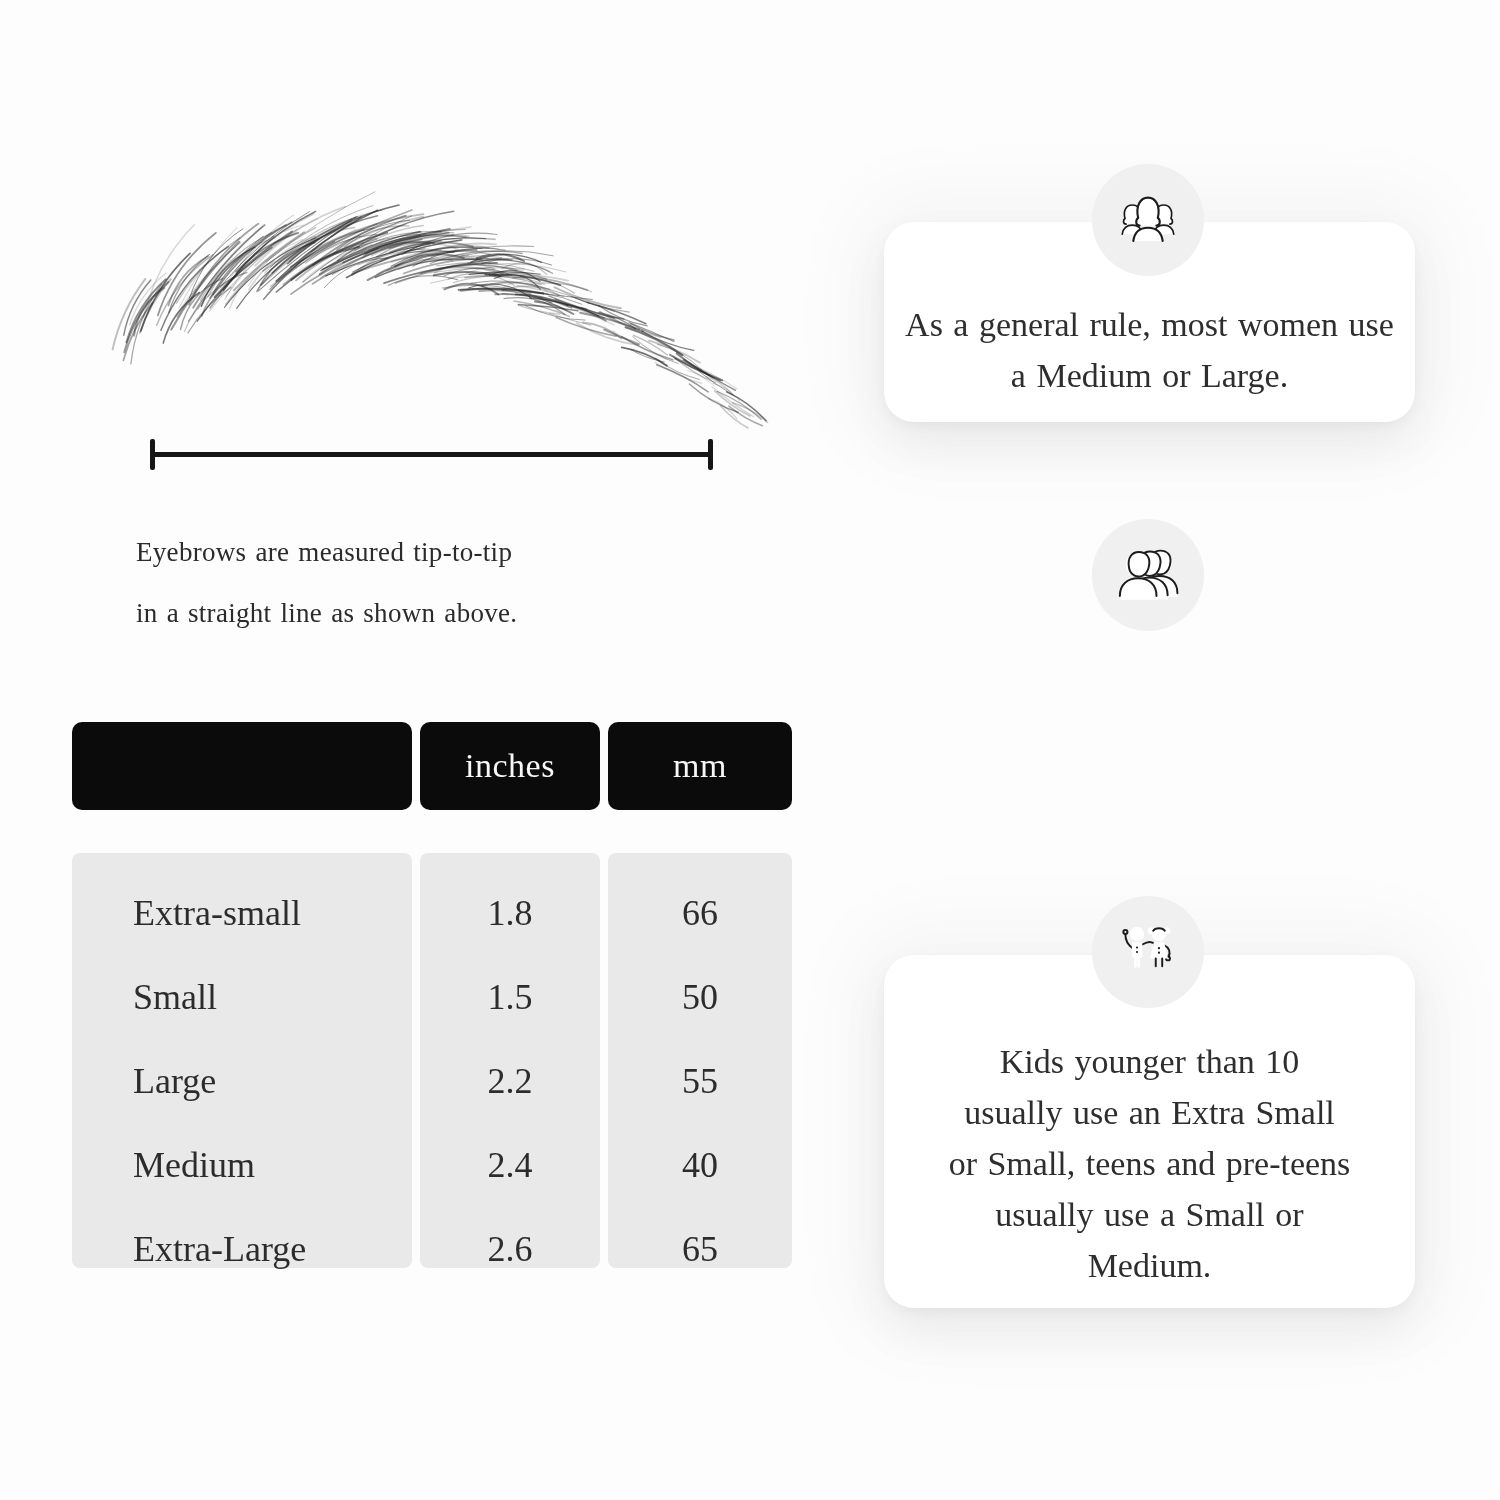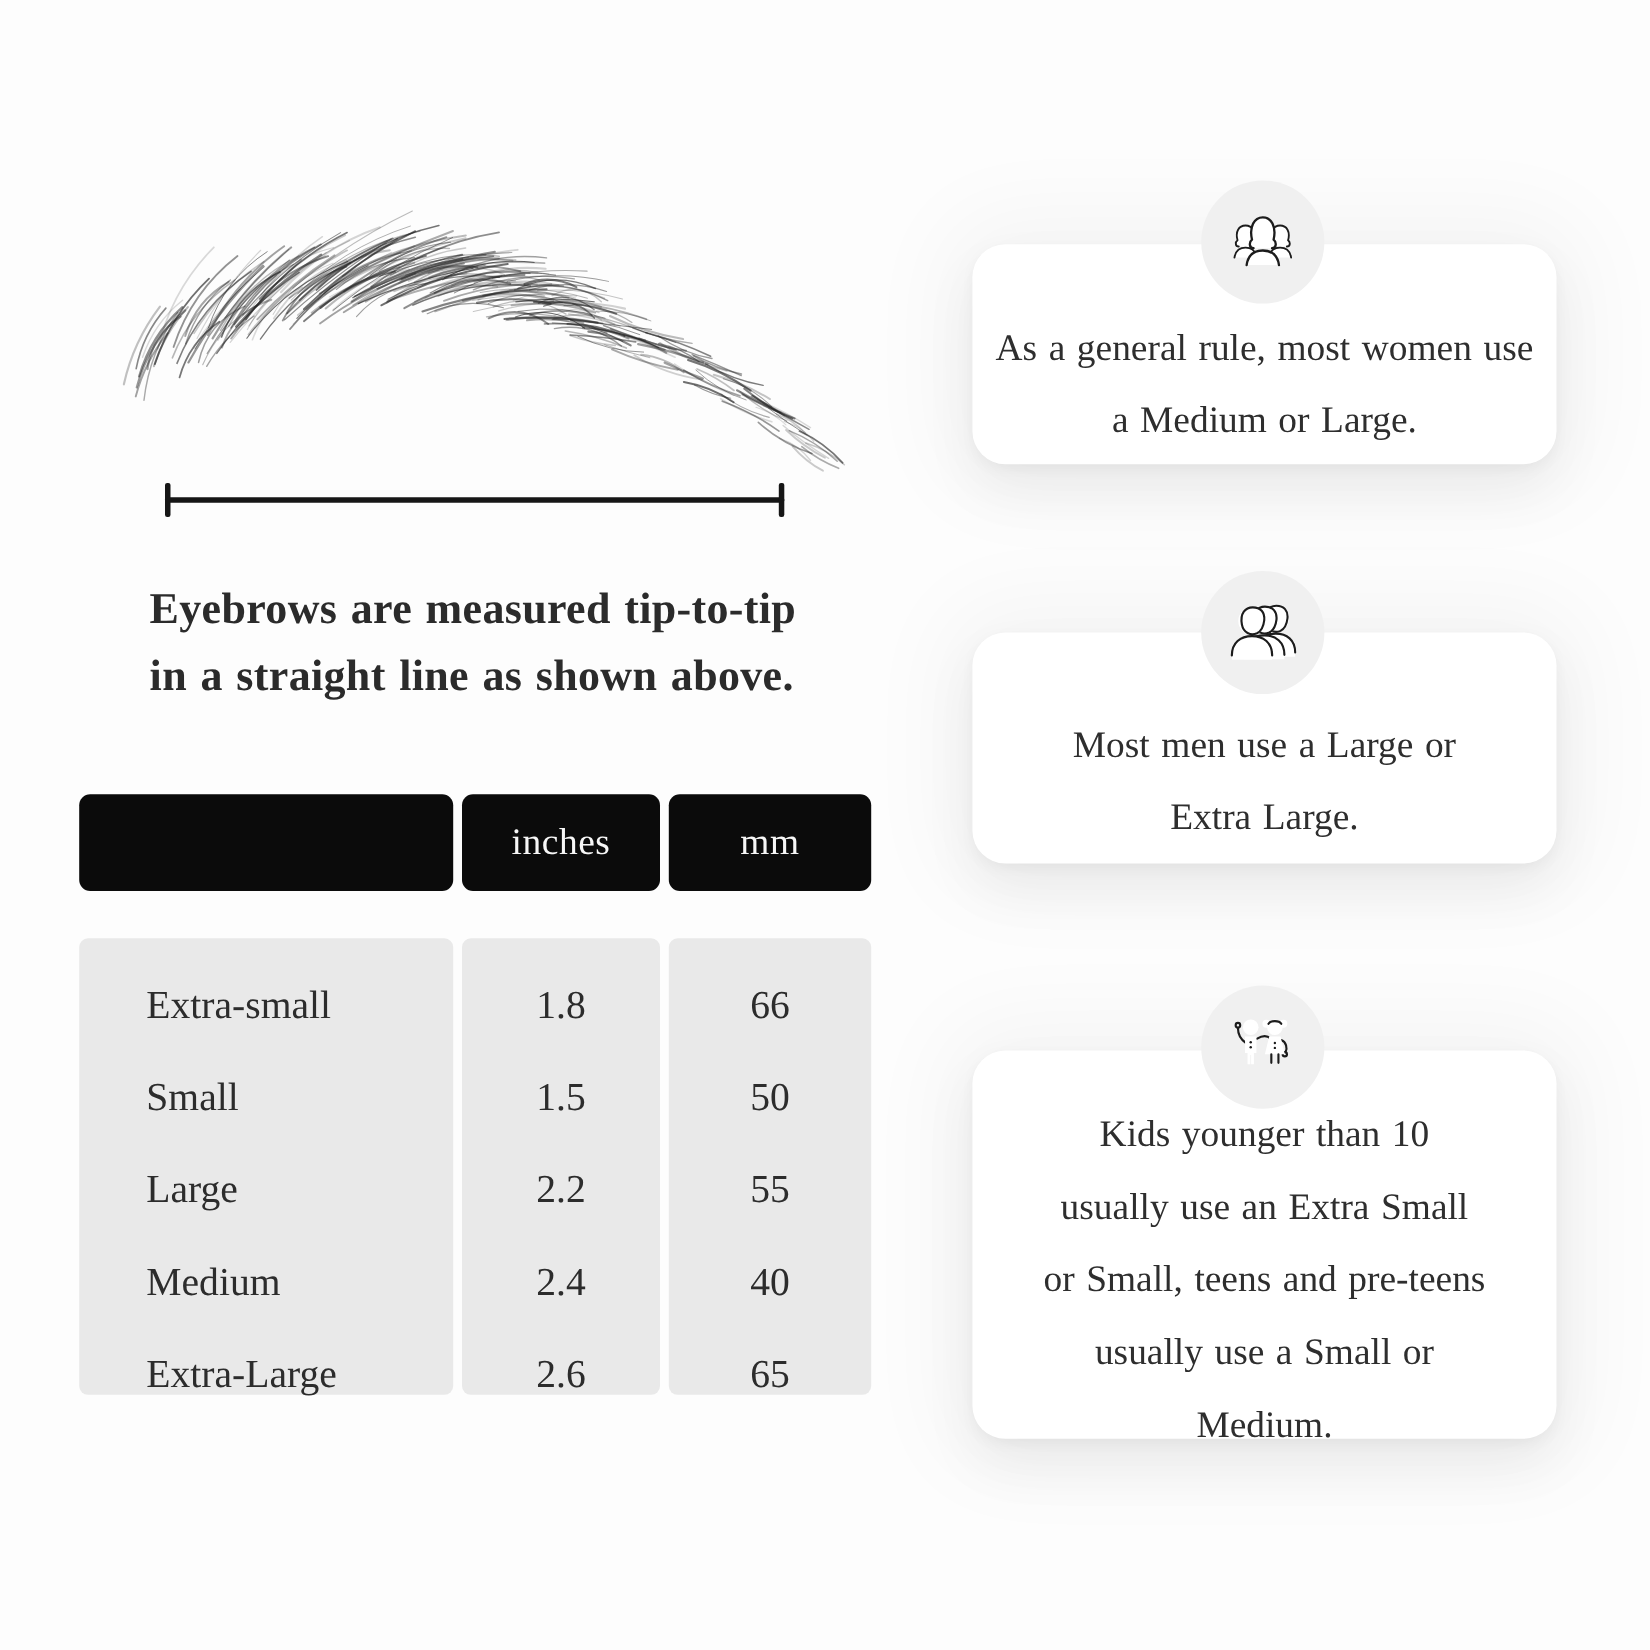--- a/index.html
+++ b/index.html
@@ -8,21 +8,21 @@
     background:#fdfdfd;
     font-family:"Liberation Serif","DejaVu Serif",serif;
     color:#2d2d2d;
   }
   
   .brow-svg{position:absolute;left:105px;top:205px;width:650px;height:240px;overflow:visible;}
   .measure-line{position:absolute;left:150px;top:452px;width:563px;height:5px;background:#161616;border-radius:2px;}
   .measure-line .tick{position:absolute;top:-13px;width:5px;height:31px;background:#161616;border-radius:2px;}
   .measure-line .tick.t-left{left:0;}
   .measure-line .tick.t-right{right:0;}
-  .caption{position:absolute;left:136px;top:522px;font-size:40px;line-height:61px;color:#2b2b2b;letter-spacing:.3px;word-spacing:2px;font-weight:bold;}
+  .caption{position:absolute;left:136px;top:522px;font-size:27px;line-height:61px;color:#2b2b2b;letter-spacing:.3px;word-spacing:2px;}
   
   .size-table{
     position:absolute;left:72px;top:722px;width:570px;
     display:grid;grid-template-columns:340px 180px 184px;grid-template-rows:88px 450px;
     column-gap:8px;row-gap:8px;
   }
   .hcell{background:#0b0b0b;border-radius:10px;display:flex;align-items:center;justify-content:center;
          color:#f7f7f7;font-size:34px;letter-spacing:.5px;}
   .tcol{background:#e9e9e9;border-radius:8px;padding-top:18px;margin-top:35px;}
   .trow{height:84px;display:flex;align-items:center;font-size:36px;color:#2c2c2c;}
@@ -30,21 +30,21 @@
   .tcol.nums .trow{justify-content:center;}
   
   .card{
     position:absolute;left:884px;width:531px;background:#ffffff;border-radius:30px;
     box-shadow:0 0 80px 30px rgba(0,0,0,0.035), 0 24px 50px rgba(0,0,0,0.055), 0 4px 12px rgba(0,0,0,0.04);
     display:flex;flex-direction:column;align-items:center;justify-content:center;
   }
   .card-1{top:222px;height:200px;}
   .card-2{top:575px;height:210px;}
   .card-3{top:955px;height:353px;}
-  .card-text{font-size:34px;line-height:66px;color:#2e2e2e;text-align:center;word-spacing:2px;}
+  .card-text{font-size:34px;line-height:51px;color:#2e2e2e;text-align:center;word-spacing:2px;}
   .card-1 .card-text{max-width:492px;padding-top:56px;}
   .card-2 .card-text{max-width:420px;padding-top:62px;}
   .card-3 .card-text{max-width:402px;padding-top:64px;}
   .icon-circle{
     position:absolute;left:1092px;width:112px;height:112px;border-radius:50%;
     background:#f0f0f0;display:flex;align-items:center;justify-content:center;z-index:2;
   }
   .circle-1{top:164px;}
   .circle-2{top:519px;}
   .circle-3{top:896px;}
@@ -344,23 +344,20 @@
       <div class="trow">50</div>
       <div class="trow">55</div>
       <div class="trow">40</div>
       <div class="trow">65</div>
     </div>
   </div>
 
   <div class="card card-1">
     <div class="card-text">As a general rule, most women use a Medium or Large.</div>
   </div>
-  <div class="card card-2">
-    <div class="card-text">Most men use a Large or Extra Large.</div>
-  </div>
   <div class="card card-3">
     <div class="card-text">Kids younger than 10 usually use an Extra Small or Small, teens and pre-teens usually use a Small or Medium.</div>
   </div>
 
   <div class="icon-circle circle-1">
     <svg width="70" height="56" viewBox="0 0 100 80">
 
       <g transform="translate(-12.4,9) scale(0.8)">
         <path class="ico-fill" d="M37,46 C33,30 38,12 50,12 C62,12 67,30 63,46 Z"></path>
         <path class="ico" d="M39,46 C33,46 33,39 37,36 C33,22 39,12 50,12 C61,12 67,22 63,36 C67,39 67,46 61,46"></path>

